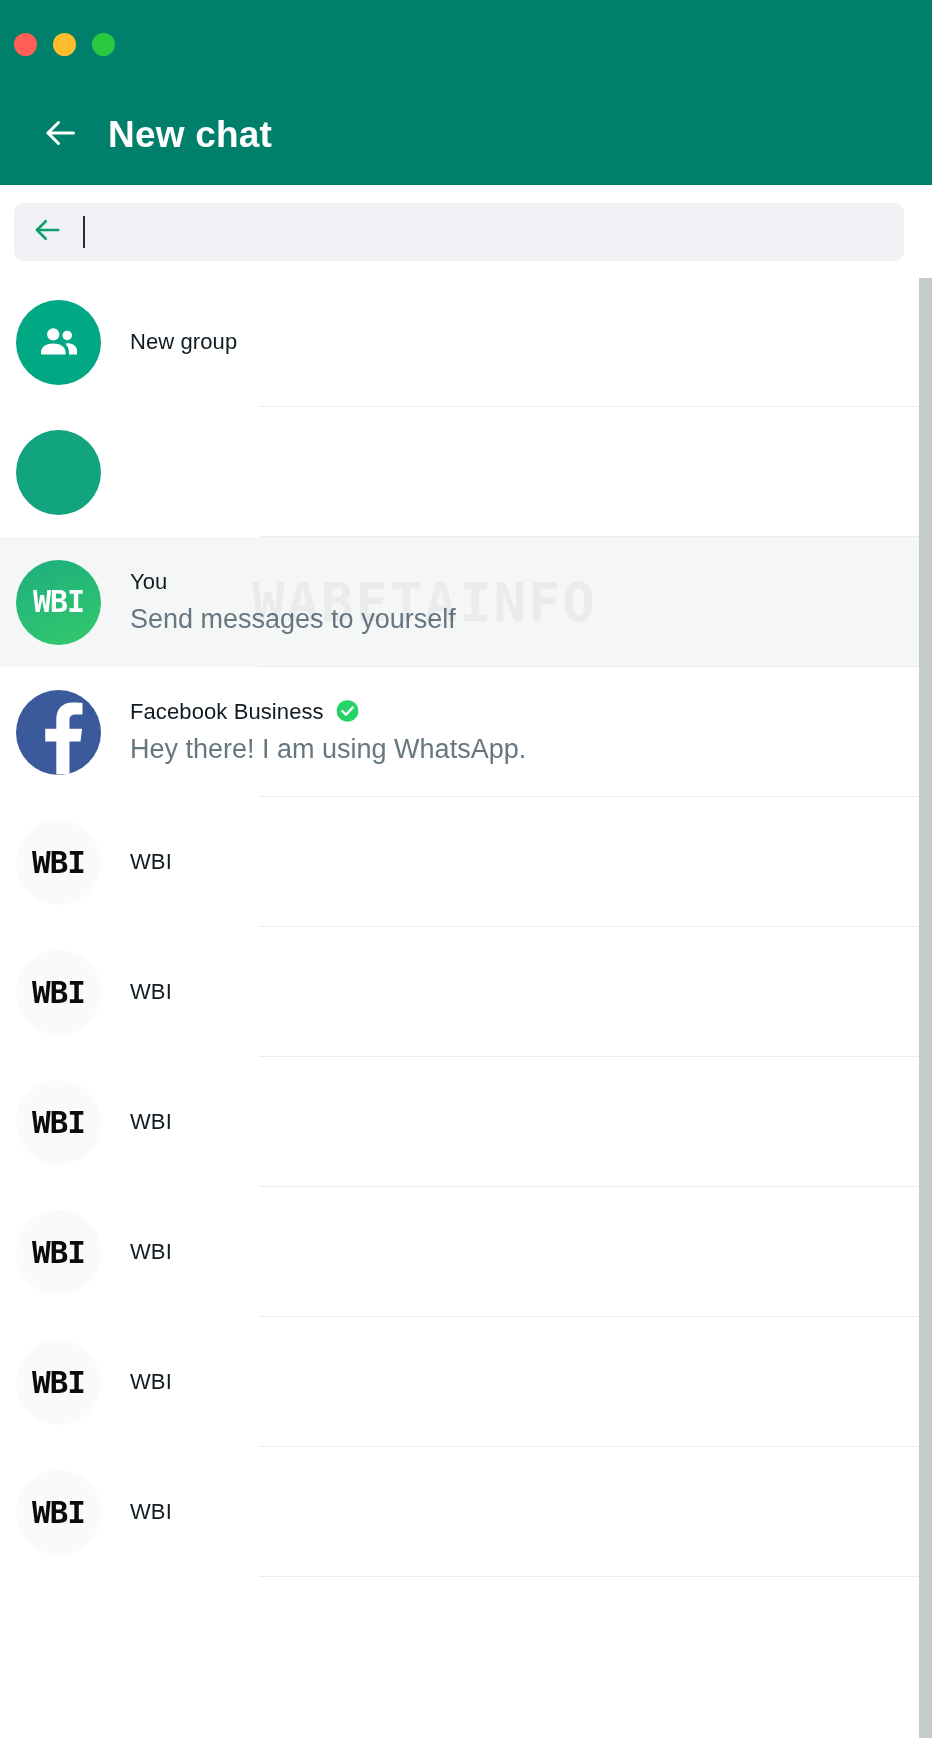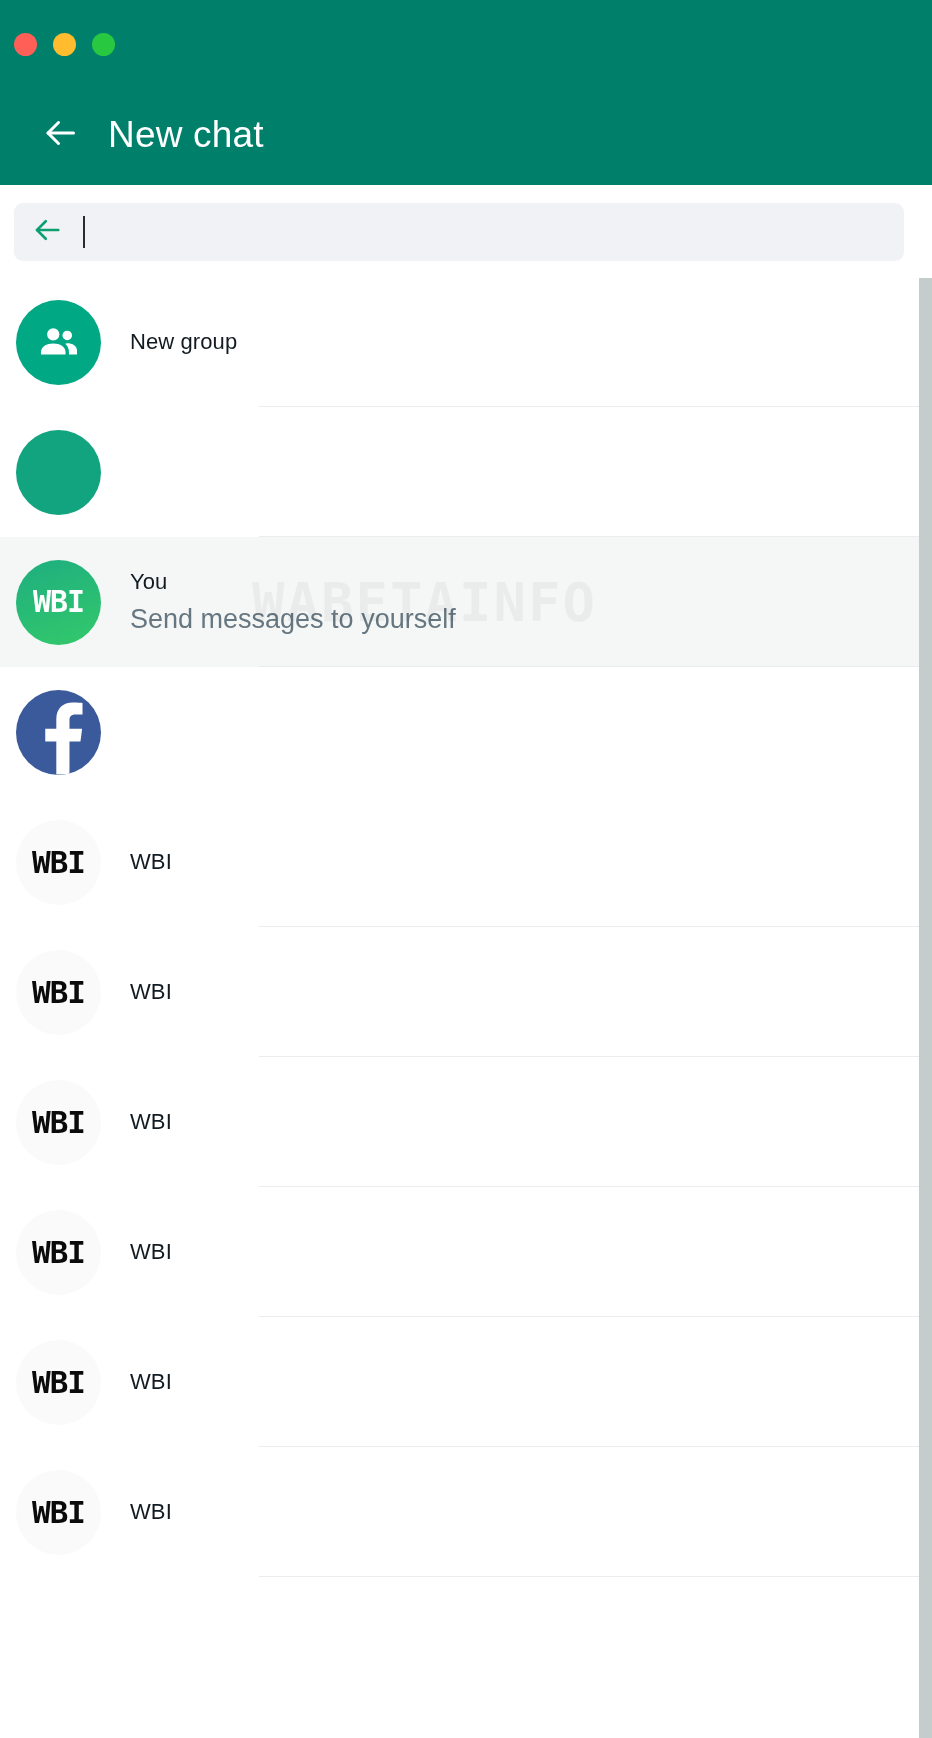--- a/index.html
+++ b/index.html
@@ -28,21 +28,21 @@
   .hdr-row {
     position:absolute; left:0; top:95px; width:932px; height:80px;
     display:flex; align-items:center;
   }
   .hdr-back {
     width:72px; margin-left:24px;
     display:flex; align-items:center; justify-content:center;
     cursor:pointer;
   }
   .hdr-title {
-    font-size:37px; color:#ffffff; font-weight:400;
+    font-size:37px; color:#ffffff; font-weight:700;
     letter-spacing:0.2px; margin-left:12px;
   }
 
   
   .searchwrap {
     position:absolute; left:0; top:185px; width:932px; height:92px;
     background:#ffffff;
   }
   .searchbar {
     position:absolute; left:14px; top:18px;
@@ -229,20 +229,34 @@
         </div>
       </div>
       <div class="row">
         <div class="avatar-col">
           <div class="avatar fb">
             <svg width="86" height="86" viewBox="0 0 24 24">
     <path fill="#ffffff" d="M15.1 24v-9.3h3.1l.47-3.6h-3.57V8.78c0-1.04.29-1.75 1.78-1.75h1.9V3.8c-.33-.04-1.46-.14-2.77-.14-2.75 0-4.63 1.68-4.63 4.75v2.66H8.26v3.6h3.12V24z"></path>
   </svg>
           </div>
         </div>
+        <div class="text-col">
+          <div class="title-line">
+            <div class="name">Facebook Business</div>
+            <span class="verified">
+              <svg width="27" height="27" viewBox="0 0 24 24">
+    <path fill="#25D366" d="M12 1.3l2.05 1.62 2.6-.3.97 2.43 2.43.97-.3 2.6L21.37 10.7l-1.62 2.05.3 2.6-2.43.97-.97 2.43-2.6-.3L12 19.8l-2.05-1.35-2.6.3-.97-2.43-2.43-.97.3-2.6L2.9 10.7l1.35-2.08-.3-2.6 2.43-.97.97-2.43 2.6.3z" transform="translate(0,1) scale(1,0.95)"></path>
+    <circle cx="12" cy="11.5" r="9.6" fill="#25D366"></circle>
+    <polyline points="7.4,11.7 10.6,14.9 16.6,8.5" fill="none" stroke="#ffffff" stroke-width="2.1" stroke-linecap="round" stroke-linejoin="round"></polyline>
+  </svg>
+            </span>
+          </div>
+          <div class="subtitle">Hey there! I am using WhatsApp.</div>
+          <div class="divider"></div>
+        </div>
       </div>
       <div class="row">
         <div class="avatar-col">
           <div class="avatar wbi">
             <span class="wbi-mark dark">WBI</span>
           </div>
         </div>
         <div class="text-col">
           <div class="title-line">
             <div class="name">WBI</div>

